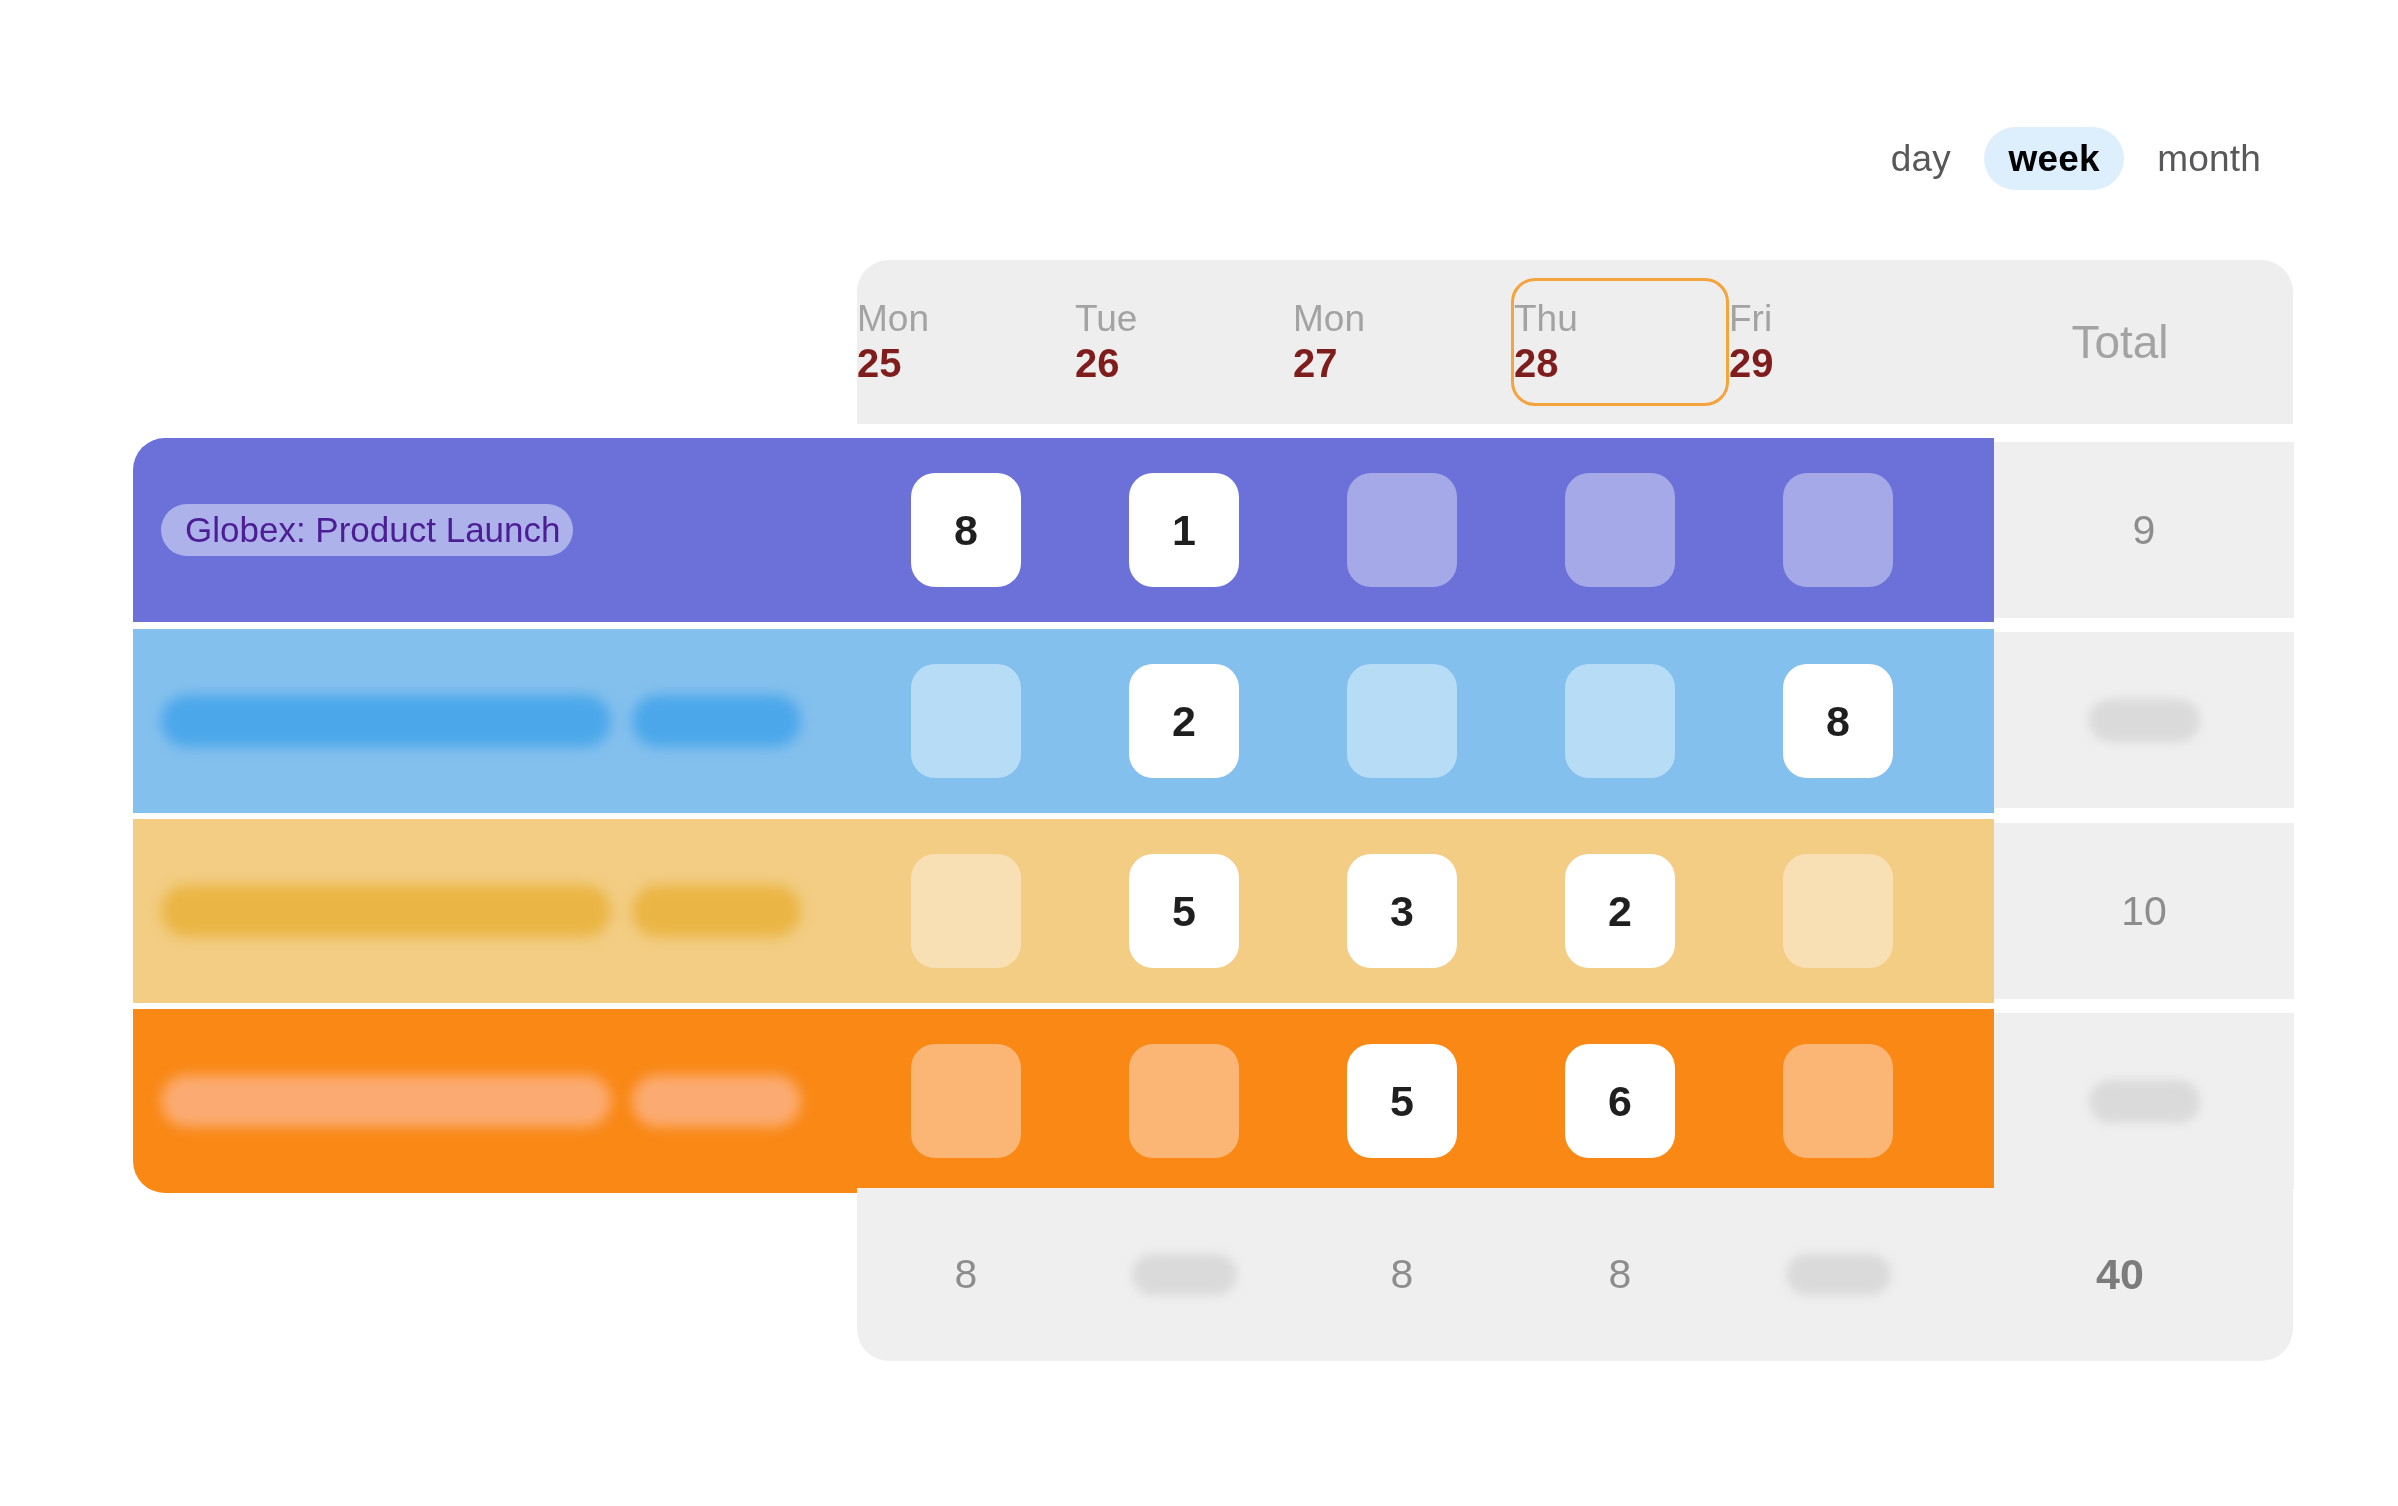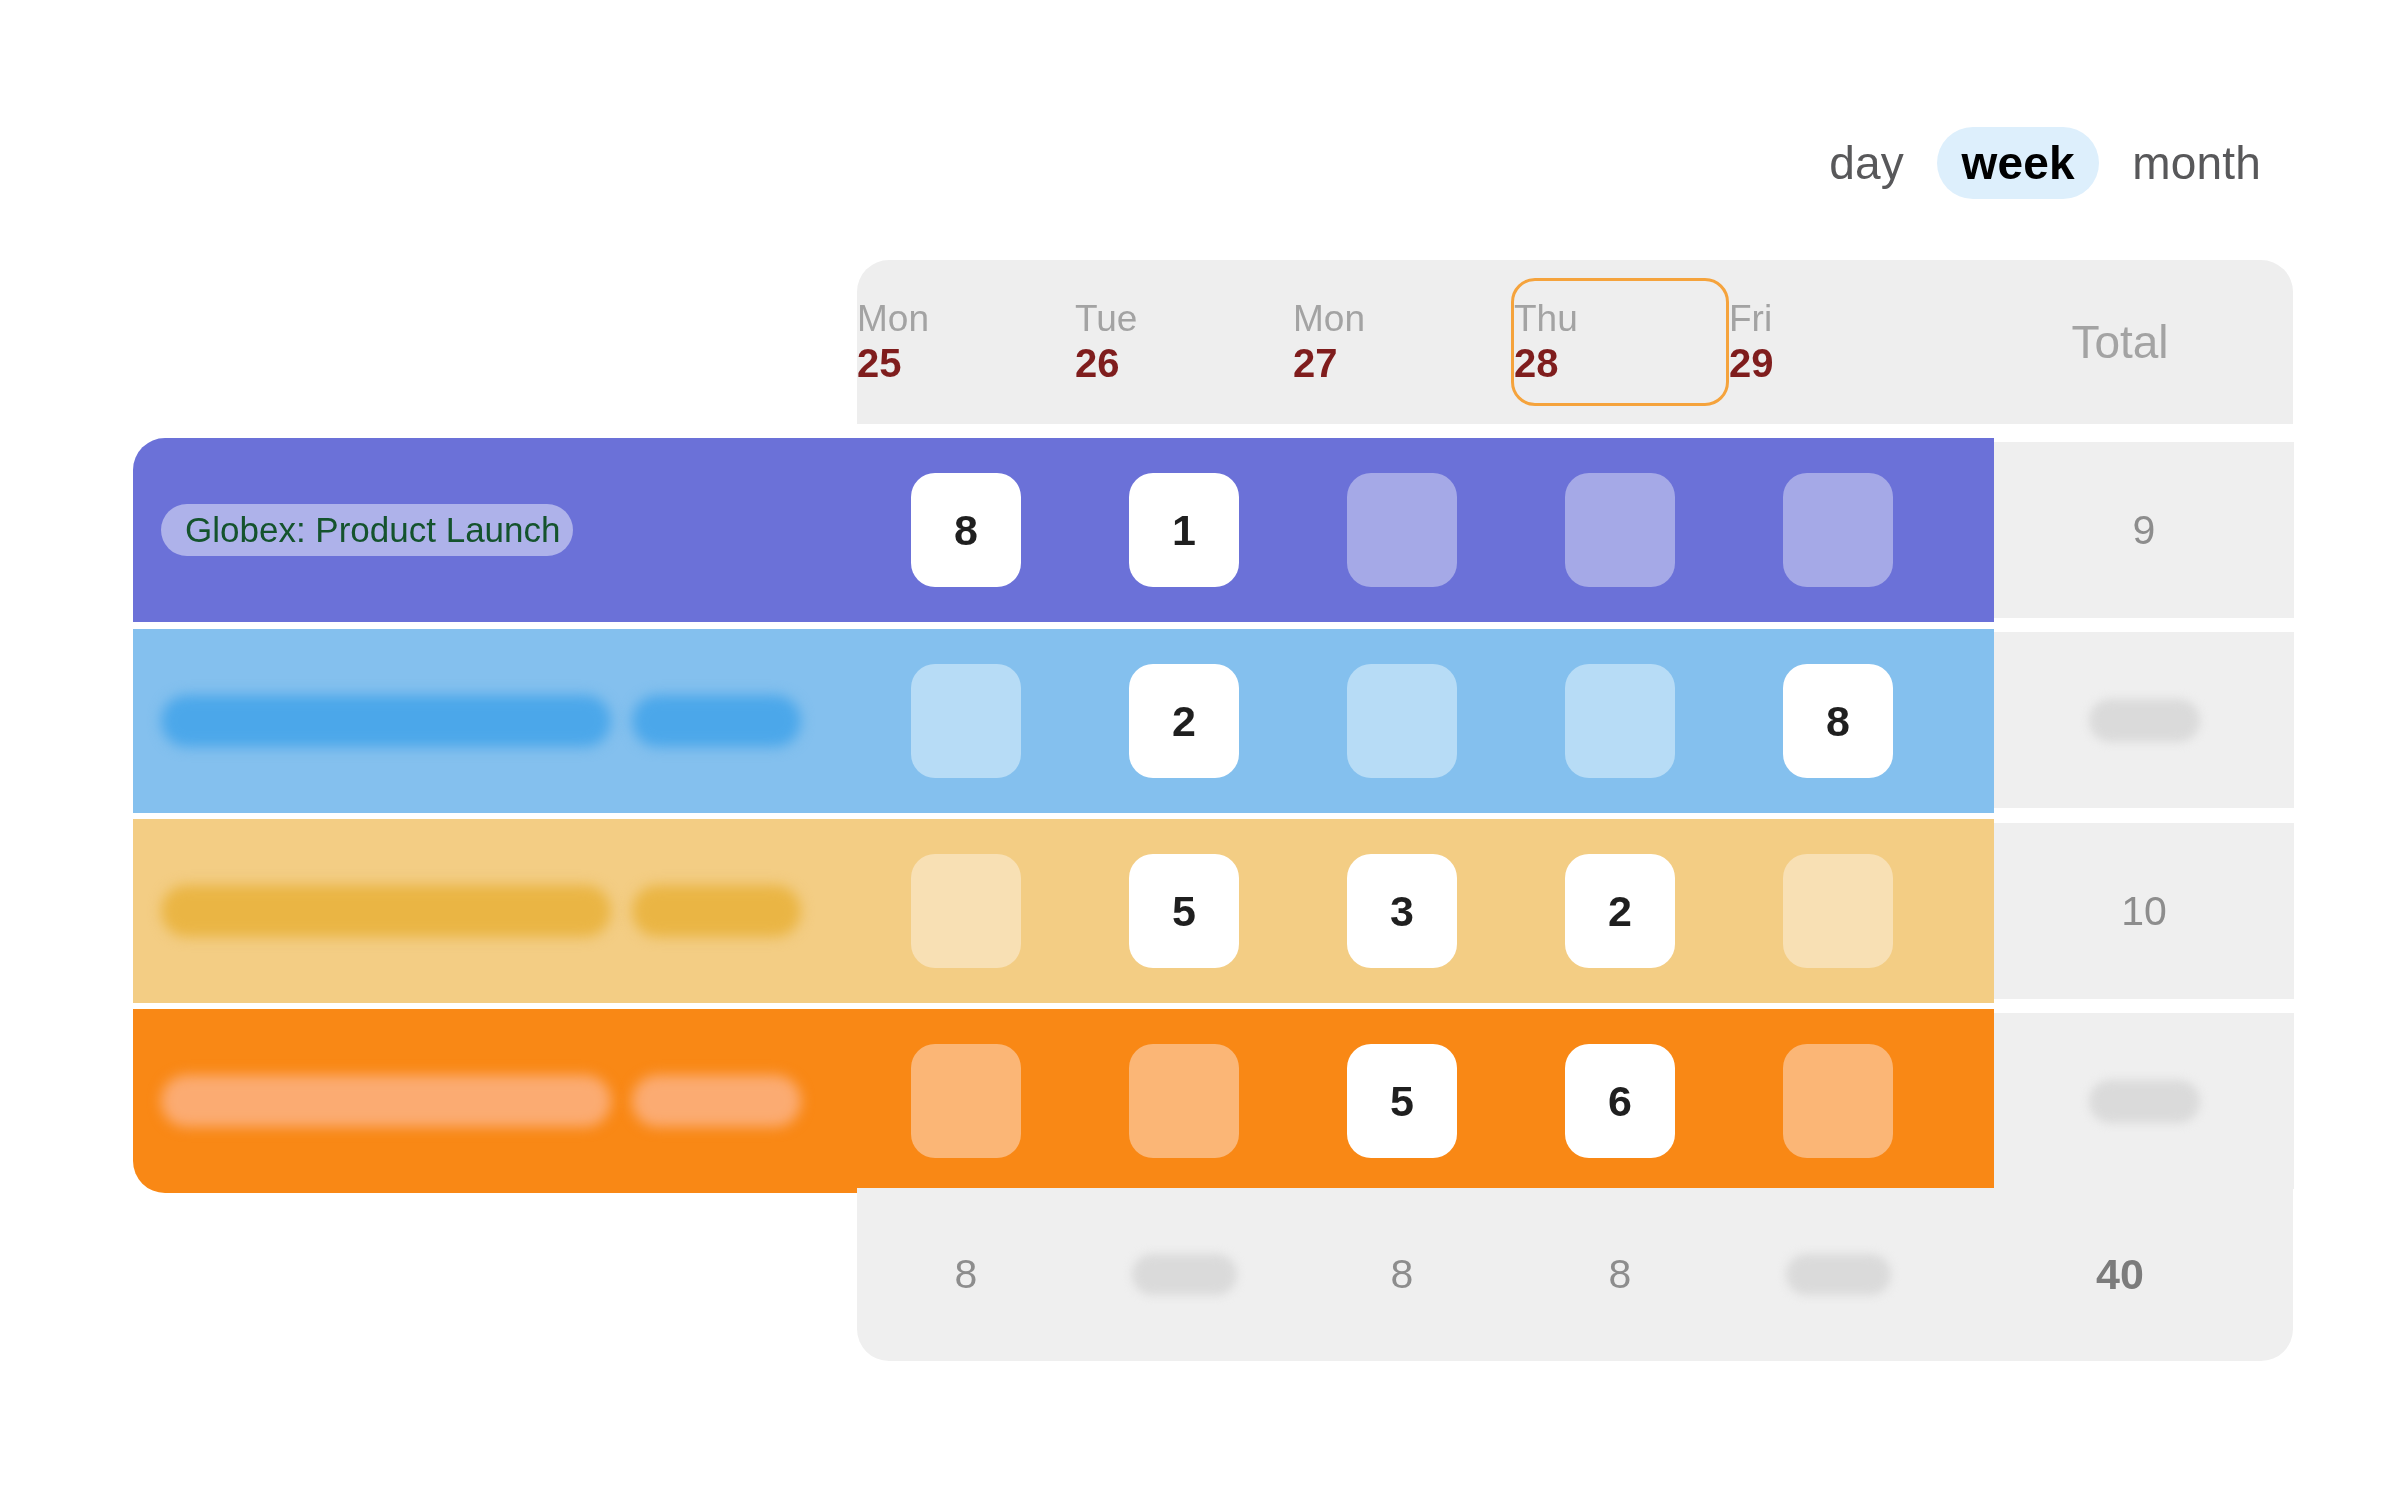--- a/index.html
+++ b/index.html
@@ -19,21 +19,21 @@
   
   #view-toggle {
     position: absolute;
     top: 127px;
     right: 114px;
     display: flex;
     align-items: center;
     gap: 9.4px;
   }
   .toggle-opt {
-    font-size: 46px;
+    font-size: 37px;
     color: #58585a;
     padding: 13px 24px;
     border-radius: 37px;
     line-height: 1;
     white-space: nowrap;
     letter-spacing: 0.2px;
   }
   .toggle-opt.active {
     background: #ddeffc;
     color: #000000;
@@ -128,21 +128,21 @@
     gap: 20.6px;
   }
   .label-pill {
     height: 52px;
     border-radius: 28px;
     display: flex;
     align-items: center;
     padding: 0 24px;
     box-sizing: border-box;
     font-size: 35px;
-    color: #14532d;
+    color: #4c1d95;
     white-space: nowrap;
   }
   .label-pill.redacted-a { width: 450px; filter: blur(6.6px); }
   .label-pill.redacted-b { width: 169px; filter: blur(6.6px); }
 
   
   .row-cells {
     position: absolute;
     left: 724px;  
     top: 0;

